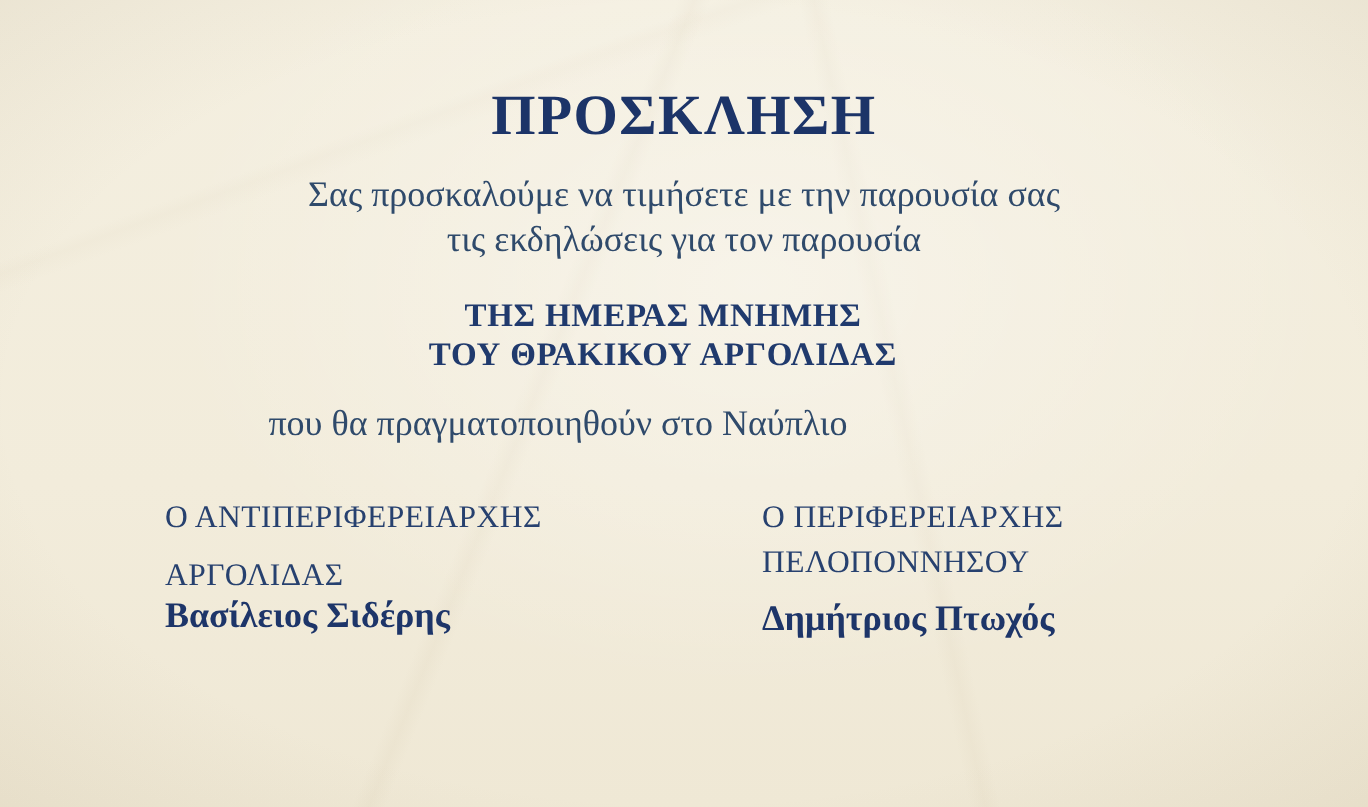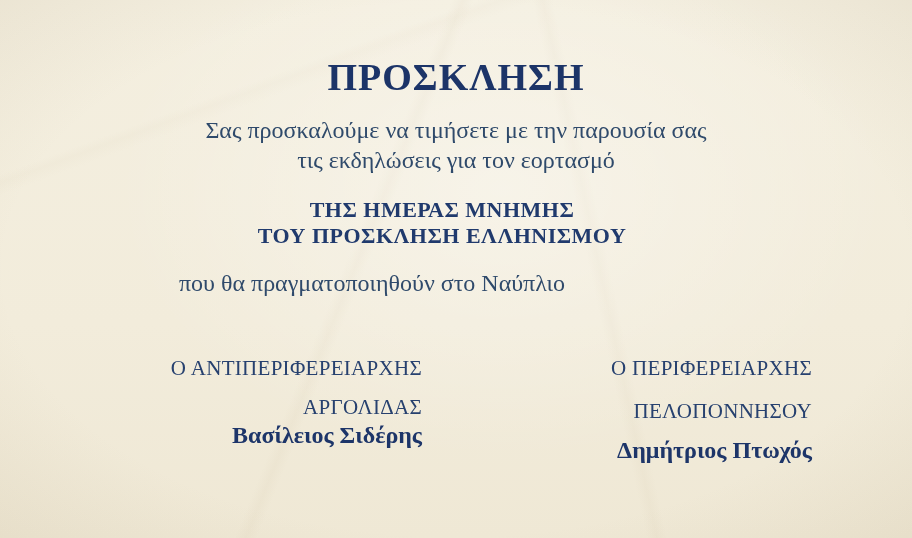--- a/index.html
+++ b/index.html
@@ -79,35 +79,35 @@
     top: 270px;
     left: 0;
     width: 744px;
     text-align: center;
     font-size: 24px;
     color: #2f4a6b;
   }
 
   .signature {
     position: absolute;
-    top: 356px;
-    text-align: right;
+    top: 332px;
+    text-align: left;
     color: #27416f;
   }
   .signature.left  { left: 110px; width: 312px; }
   .signature.right { left: 508px; width: 304px; font-family: Liberation Serif, serif; }
 
   .sig-title {
     font-size: 21px;
     letter-spacing: 0.3px;
   }
   .signature.left  .sig-title.line1 { margin: 0 0 0 0; }
   .signature.left  .sig-title.line2 { margin: 14px 0 0 0; }
   .signature.right .sig-title.line1 { margin: 0; }
-  .signature.right .sig-title.line2 { margin: 18px 0 0 0; }
+  .signature.right .sig-title.line2 { margin: 5px 0 0 0; }
 
   .sig-name {
     font-size: 24px;
     font-weight: bold;
     color: #1d3569;
   }
   .signature.left  .sig-name { margin-top: 2px; }
   .signature.right .sig-name { margin-top: 13px; }
 </style>
 </head>
@@ -115,26 +115,26 @@
 
 <div class="paper-texture"></div>
 <div class="vignette"></div>
 
 <div class="invitation">
 
   <h1 class="title">ΠΡΟΣΚΛΗΣΗ</h1>
 
   <div class="intro">
     <div>Σας προσκαλούμε να τιμήσετε με την παρουσία σας</div>
-    <div>τις εκδηλώσεις για τον εορτασμό</div>
+    <div>τις εκδηλώσεις για τον παρουσία</div>
   </div>
 
   <div class="event-name">
     <div>ΤΗΣ ΗΜΕΡΑΣ ΜΝΗΜΗΣ</div>
-    <div>ΤΟΥ ΠΡΟΣΚΛΗΣΗ ΕΛΛΗΝΙΣΜΟΥ</div>
+    <div>ΤΟΥ ΘΡΑΚΙΚΟΥ ΑΡΓΟΛΙΔΑΣ</div>
   </div>
 
   <div class="location">που θα πραγματοποιηθούν στο Ναύπλιο</div>
 
   <div class="signature left">
     <div class="sig-title line1">Ο ΑΝΤΙΠΕΡΙΦΕΡΕΙΑΡΧΗΣ</div>
     <div class="sig-title line2">ΑΡΓΟΛΙΔΑΣ</div>
     <div class="sig-name">Βασίλειος Σιδέρης</div>
   </div>
 

